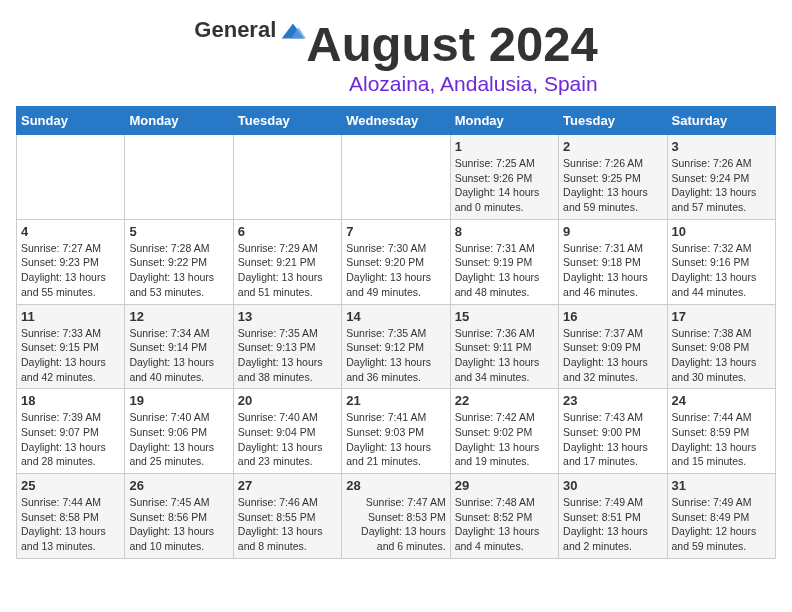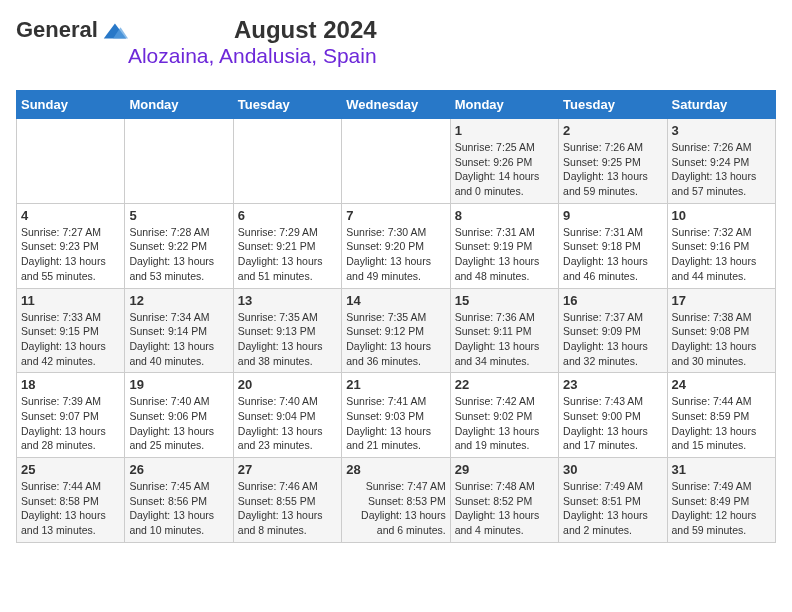--- a/index.html
+++ b/index.html
@@ -5,44 +5,44 @@
     * { box-sizing: border-box; margin: 0; padding: 0; }
     body {
       font-family: Arial, sans-serif;
       background: #fff;
       width: 792px;
       min-height: 612px;
       padding: 16px;
     }
     .header-area {
       display: flex;
-      justify-content: flex-start;
+      justify-content: center;
       align-items: flex-start;
-      margin-bottom: 22px;
+      margin-bottom: 10px;
     }
     .logo-area {
       display: flex;
       align-items: center;
     }
     .logo-text {
       font-size: 22px;
       font-weight: bold;
       color: #333;
       line-height: 1.1;
     }
     .logo-icon {
       width: 28px;
       height: 28px;
       margin-left: 2px;
     }
     .title-area {
       text-align: right;
     }
     .month-title {
-      font-size: 24px;
+      font-size: 49px;
       font-weight: bold;
       color: #333;
     }
     .subtitle {
       font-size: 21px;
       color: #6d28d9;
     }
     table {
       width: 100%;
       border-collapse: collapse;

